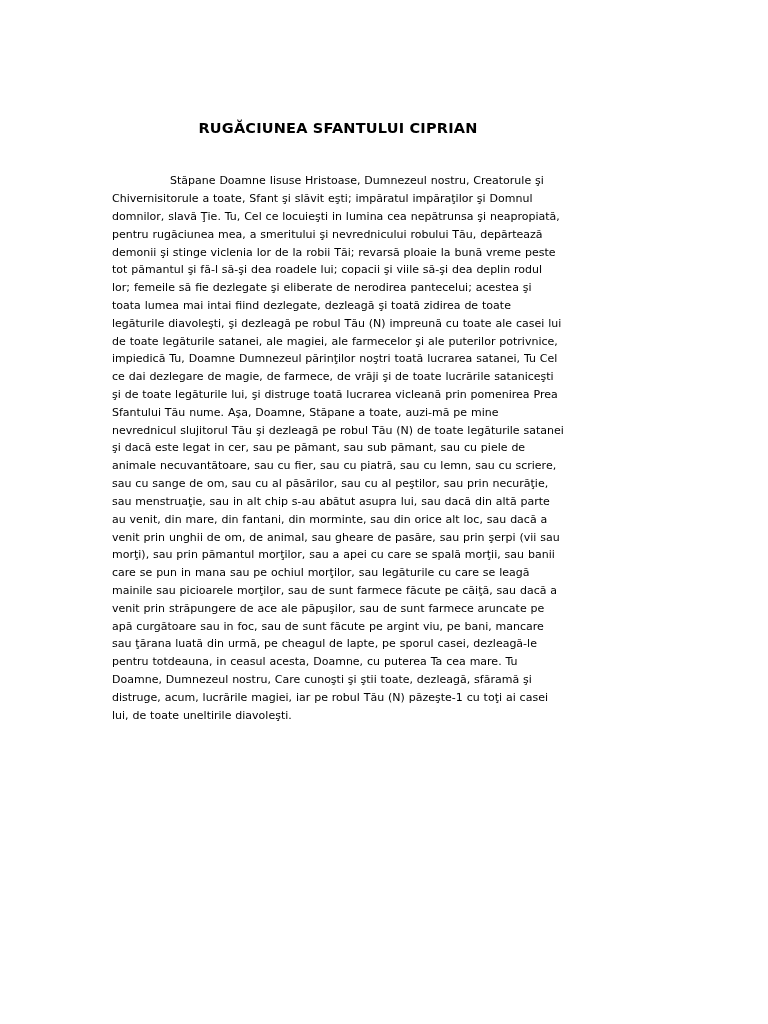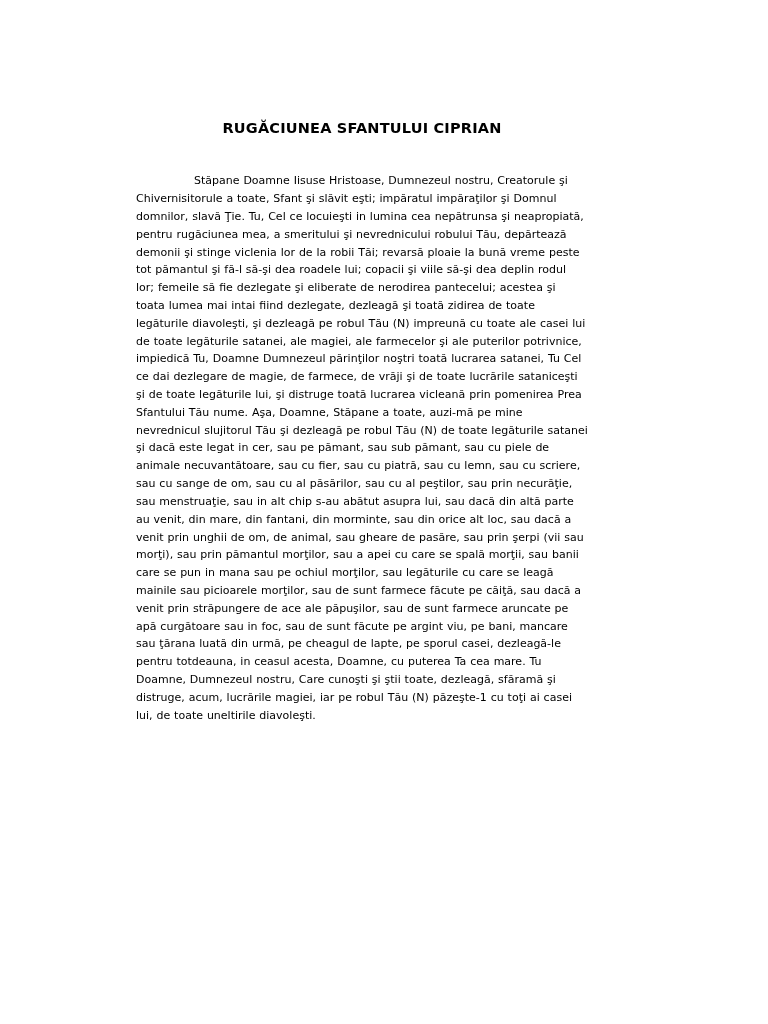--- a/index.html
+++ b/index.html
@@ -13,21 +13,20 @@
     font-family: "DejaVu Sans", sans-serif;
     color: #000000;
     -webkit-font-smoothing: antialiased;
   }
   .page {
     width: 676px;
     height: 1024px;
     box-sizing: border-box;
     padding: 118px 112px 40px 112px;
     position: relative;
-    margin-left: 24px;
   }
   .doc-title {
     text-align: center;
     font-size: 14.5px;
     font-weight: bold;
     letter-spacing: 0.2px;
     margin: 0 0 34px 0;
     line-height: 1.4;
   }
   .doc-body {

